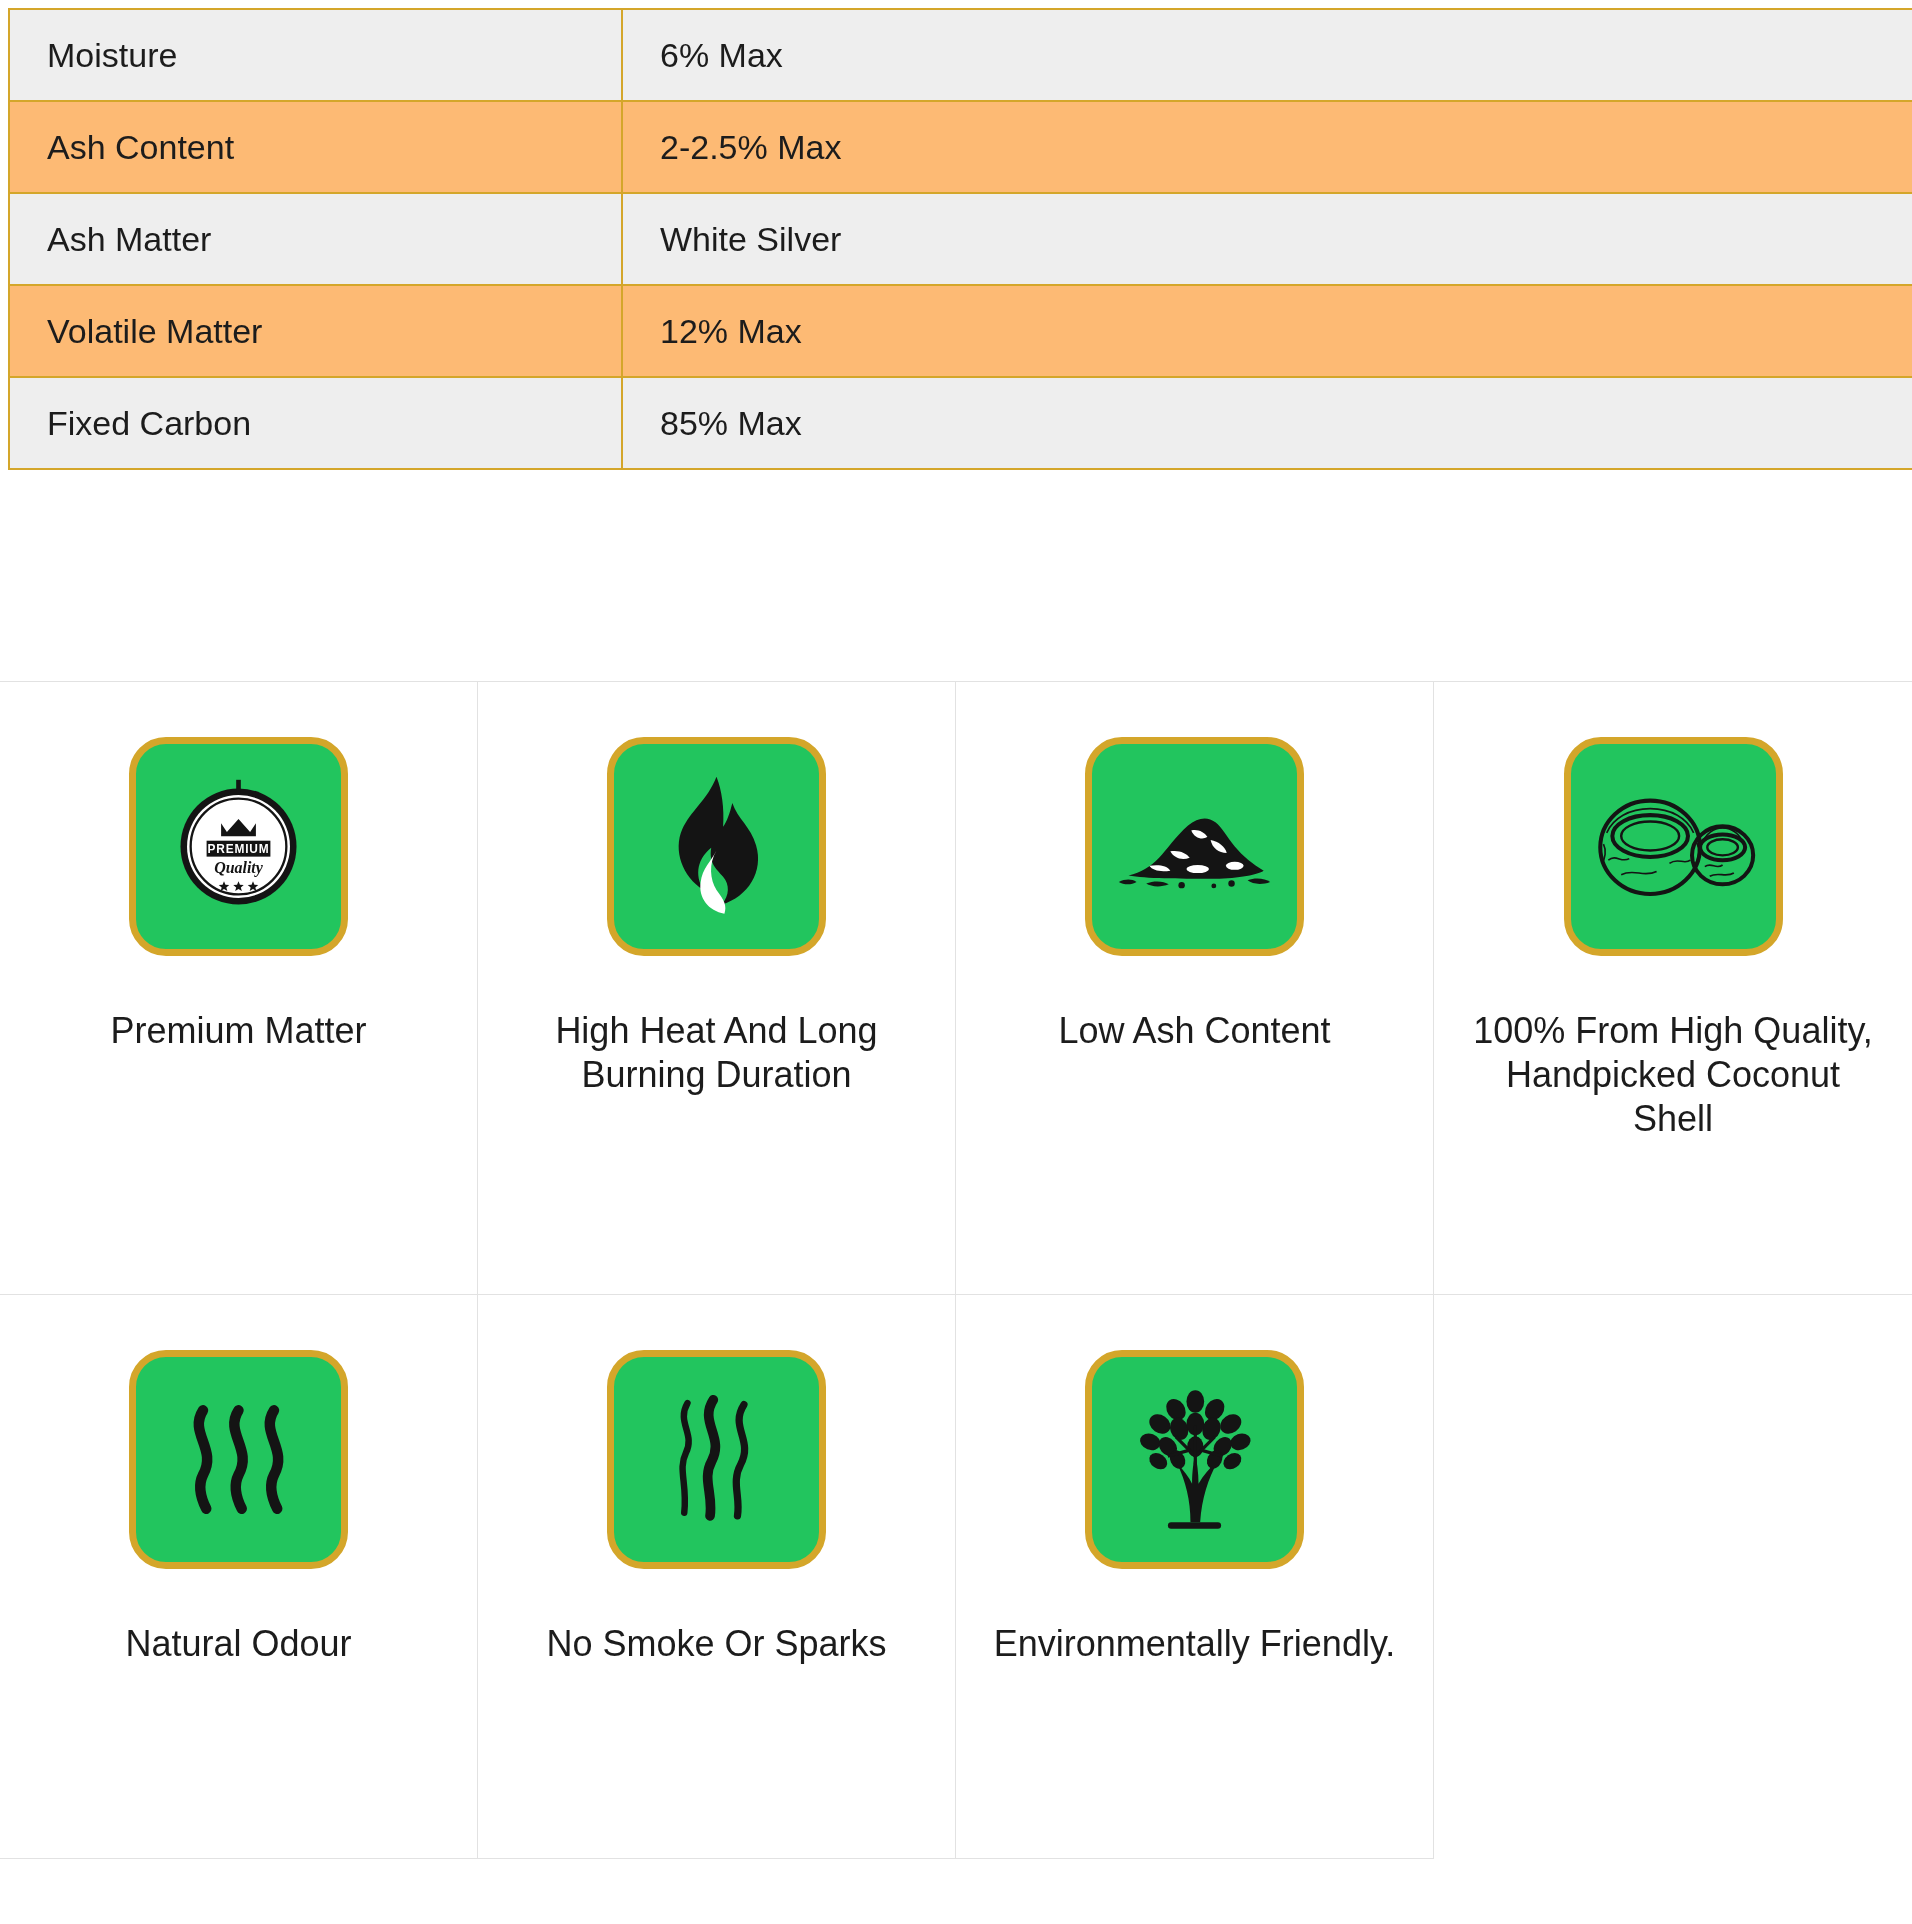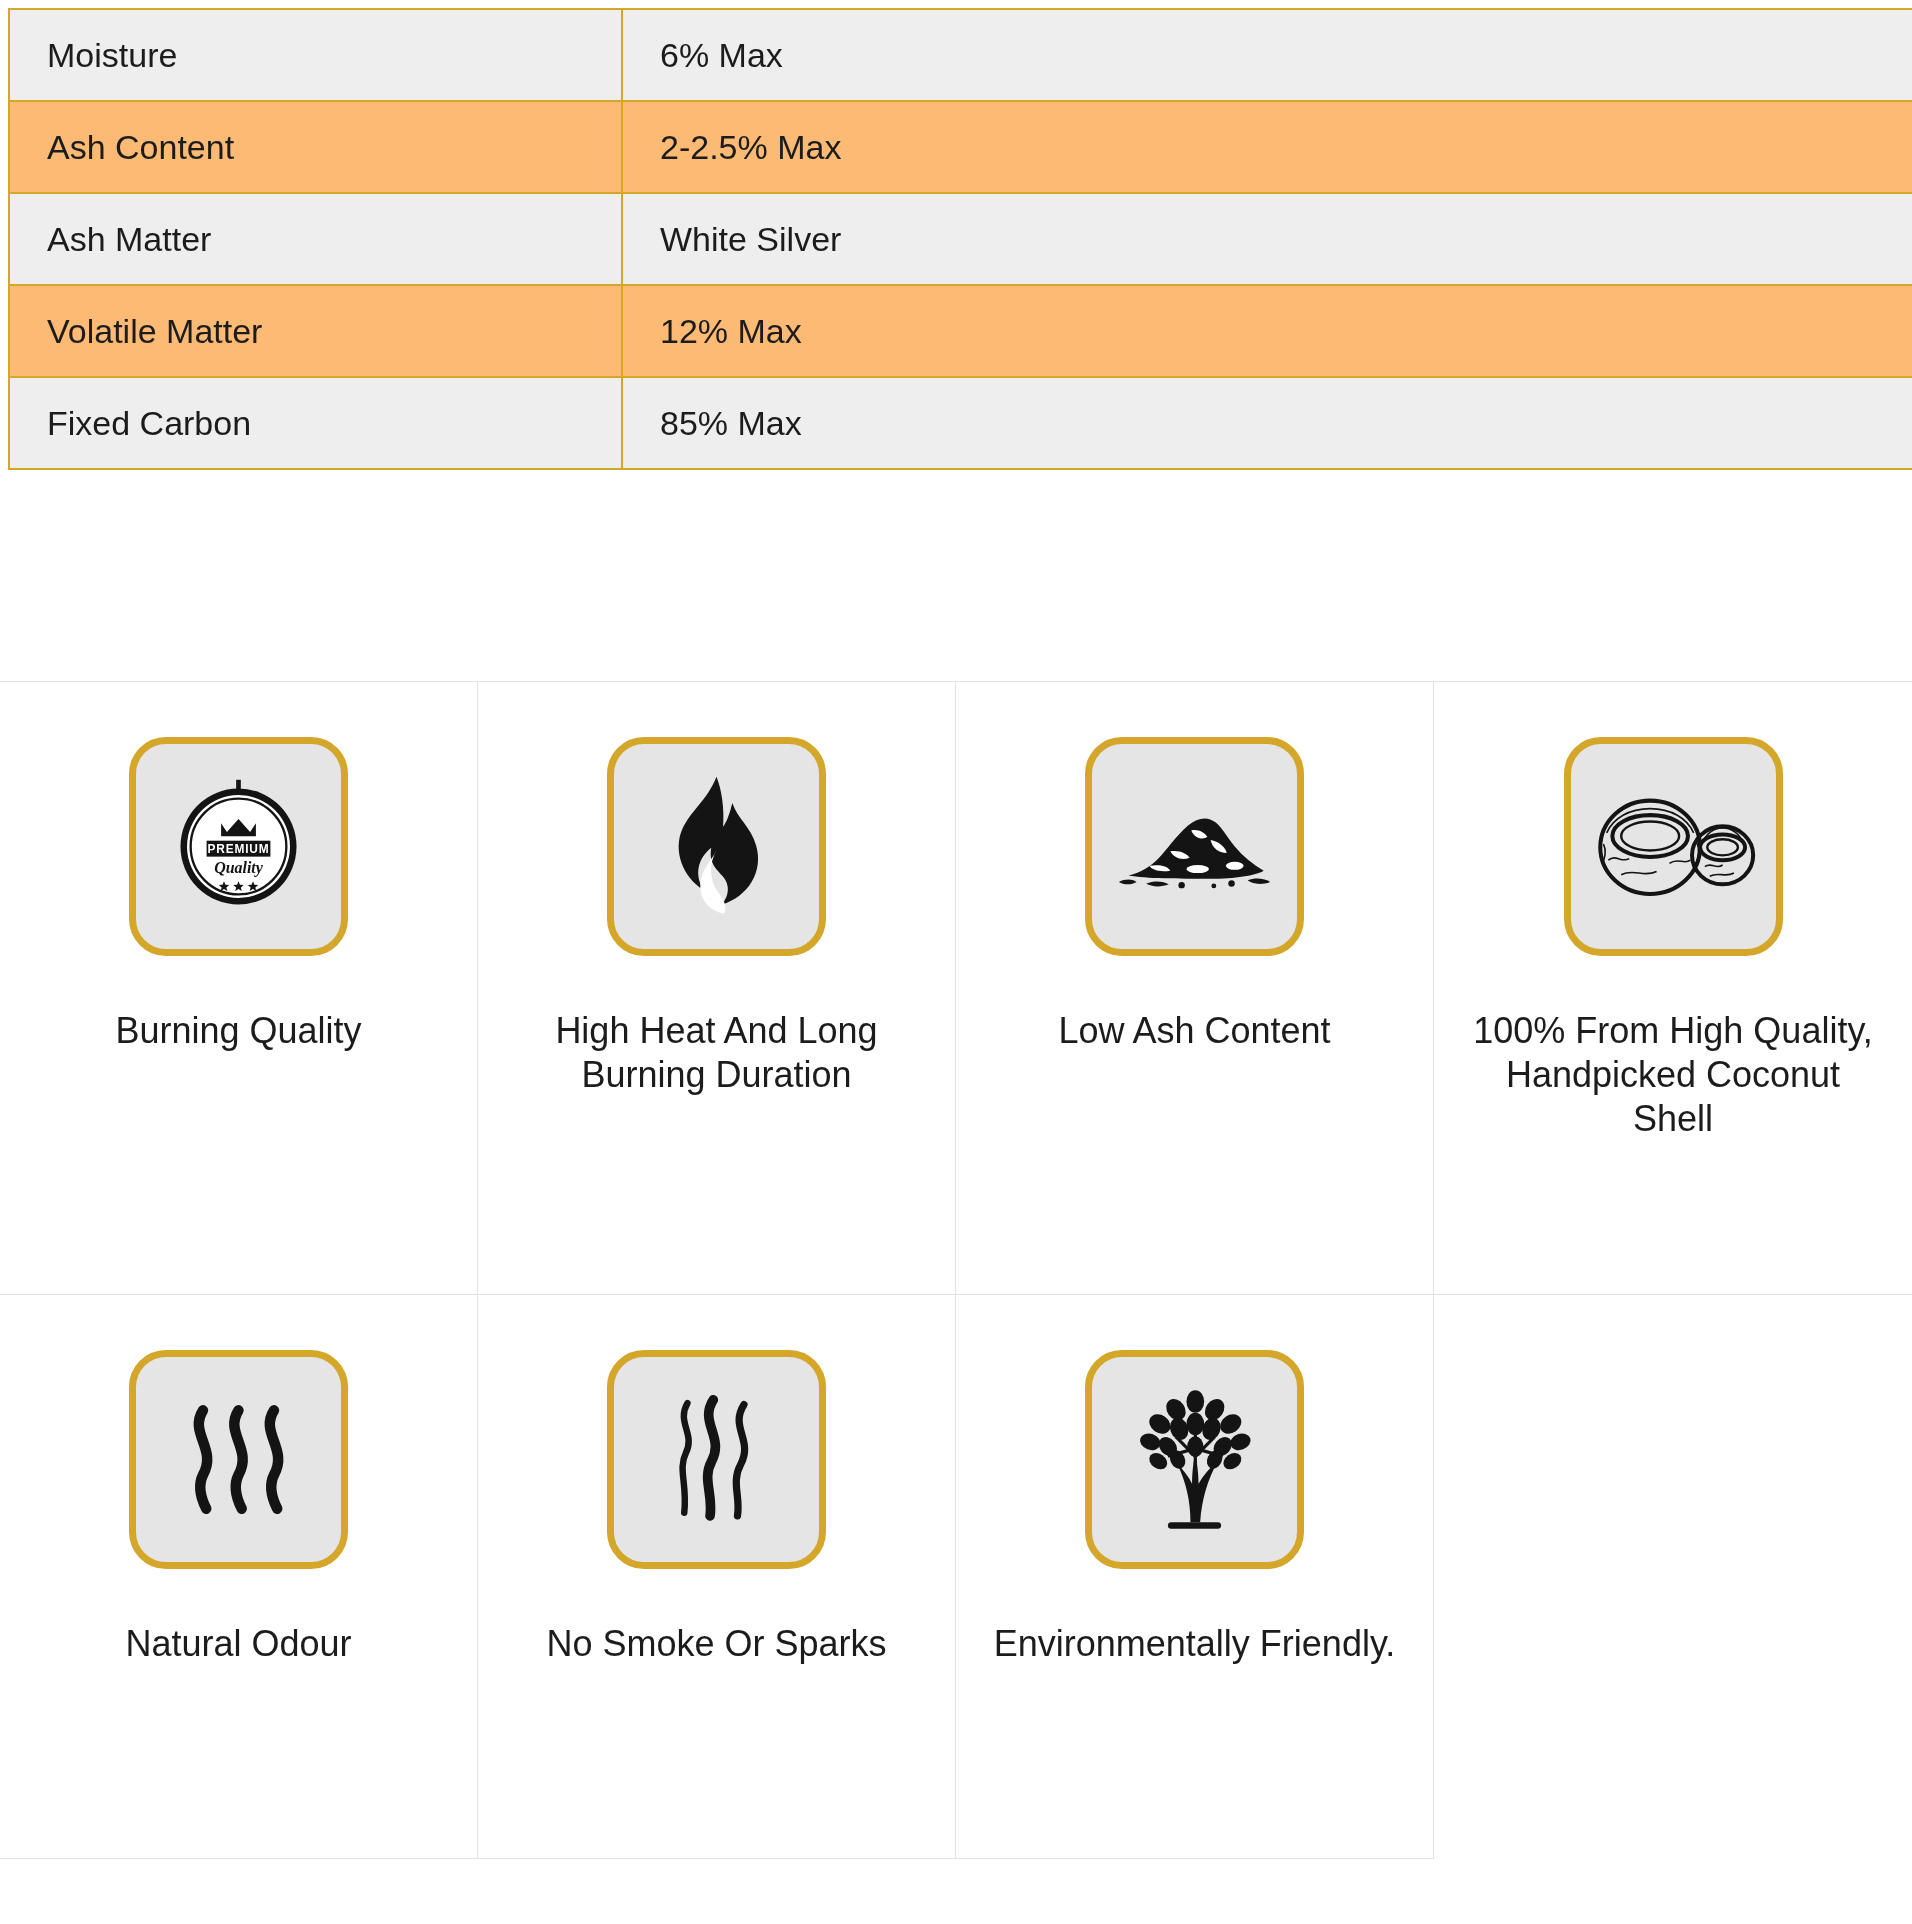--- a/index.html
+++ b/index.html
@@ -72,21 +72,21 @@
     min-height: 613px;
   }
   .feature-grid .row2 {
     min-height: 564px;
   }
   .icon-box {
     width: 219px;
     height: 219px;
     border: 7.3px solid #d4a62a;
     border-radius: 37px;
-    background: #e5e5e5;
+    background: #22c55e;
     display: flex;
     align-items: center;
     justify-content: center;
     box-sizing: border-box;
   }
   .icon-box svg {
     display: block;
   }
   .feature-label {
     margin-top: 53px;
@@ -160,21 +160,21 @@
 
             <g fill="#141414">
               <polygon points="40,74 41,76.4 43.6,76.6 41.6,78.2 42.3,80.7 40,79.3 37.7,80.7 38.4,78.2 36.4,76.6 39,76.4"></polygon>
               <polygon points="50,74 51,76.4 53.6,76.6 51.6,78.2 52.3,80.7 50,79.3 47.7,80.7 48.4,78.2 46.4,76.6 49,76.4"></polygon>
               <polygon points="60,74 61,76.4 63.6,76.6 61.6,78.2 62.3,80.7 60,79.3 57.7,80.7 58.4,78.2 56.4,76.6 59,76.4"></polygon>
             </g>
           </g>
         </svg>
       </span>
     </div>
-    <div class="feature-label">Burning Quality</div>
+    <div class="feature-label">Premium Matter</div>
   </div>
 
   <div class="feature-cell row1">
     <div class="icon-box">
       <span>
         <svg width="135" height="145" viewBox="0 0 100 110">
           <path d="M50 2 C43 20 30 28 24 42 C17 58 24 78 40 88 C33 76 36 64 46 56 C44 68 50 72 55 78 C60 84 60 92 54 99 C74 93 86 74 80 54 C76 40 66 34 62 22 C60 30 58 36 55 40 C56 26 54 12 50 2 Z" fill="#141414"></path>
           <path d="M50 58 C44 68 45 80 50 88 C56 96 58 100 56 106 C44 104 36 94 38 82 C39 72 46 66 50 58 Z" fill="#ffffff"></path>
         </svg>
       </span>

